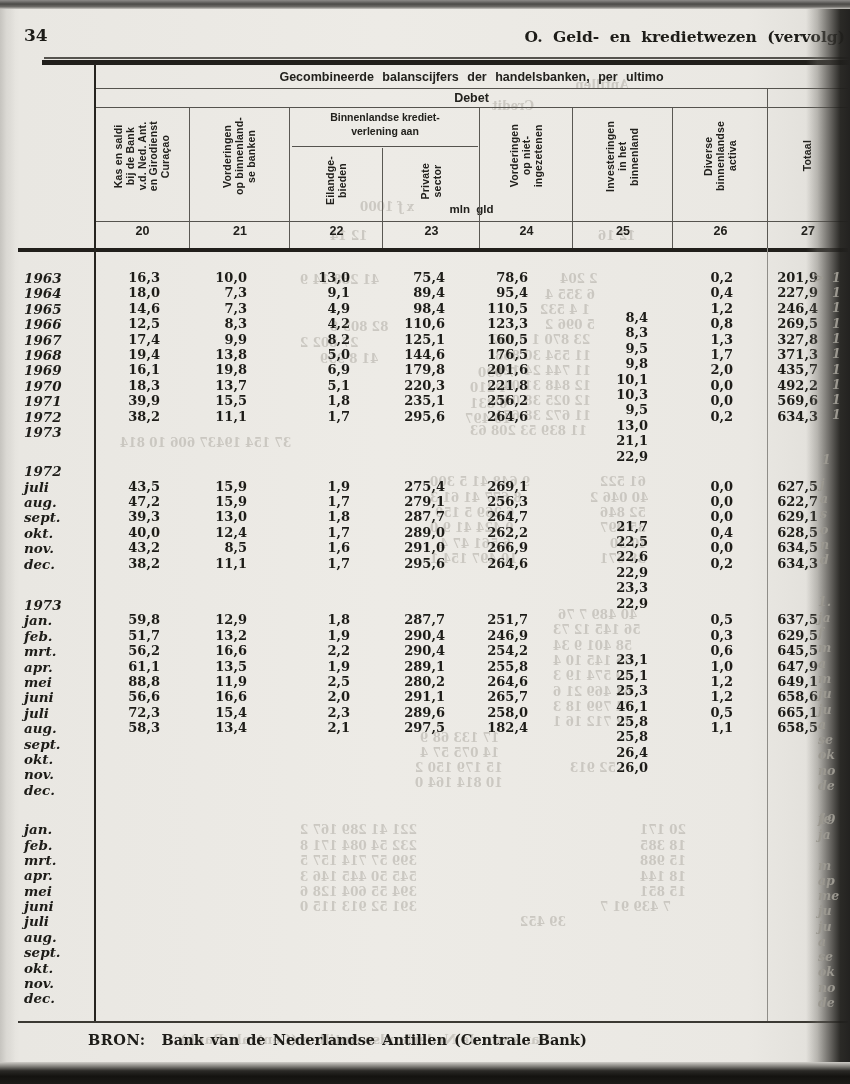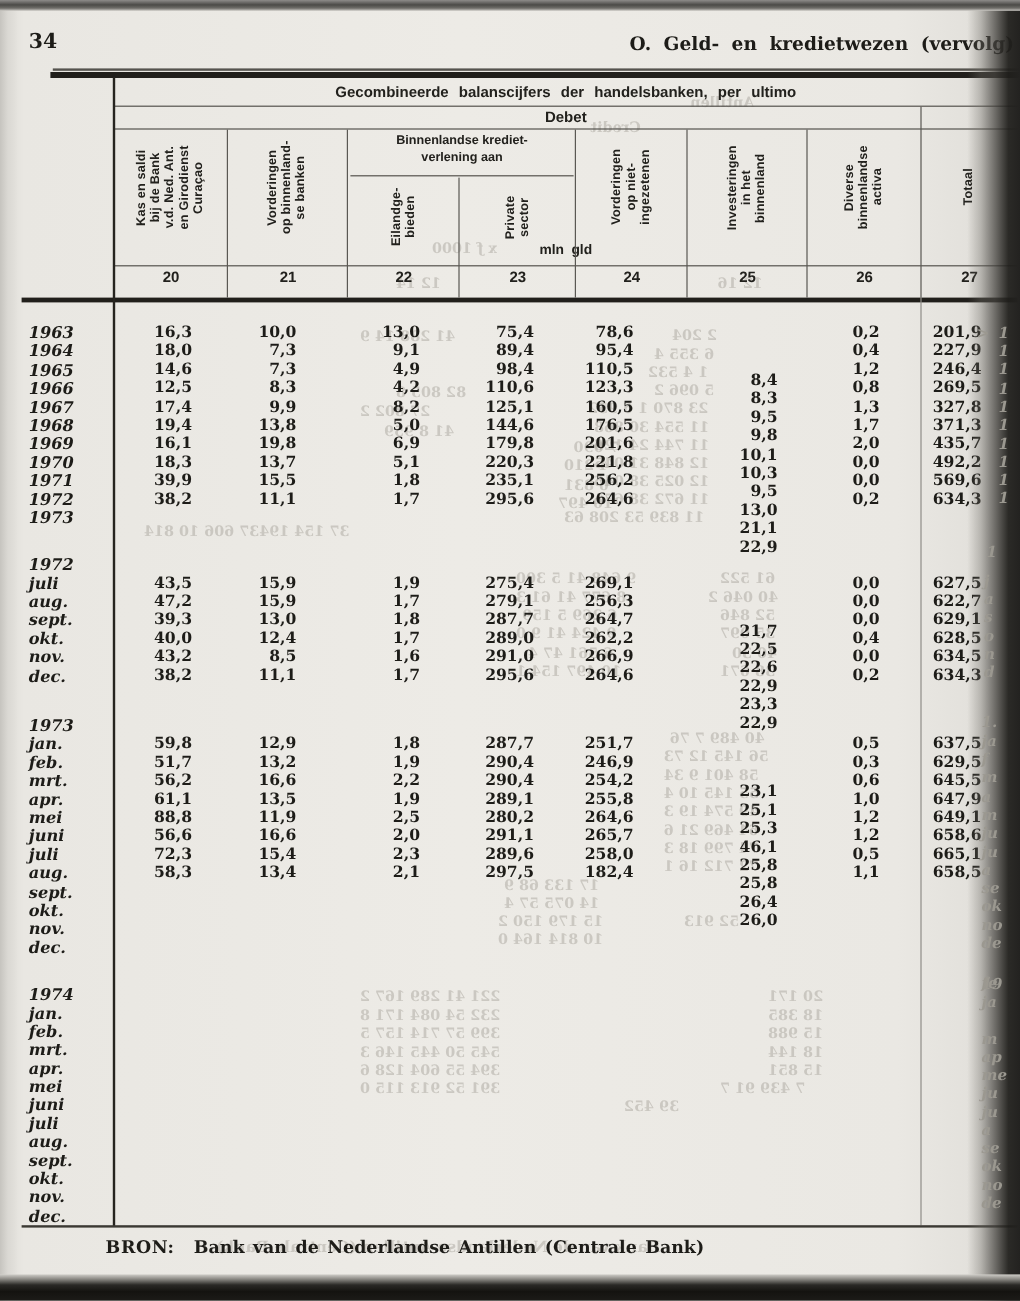--- a/index.html
+++ b/index.html
@@ -557,23 +557,20 @@
           <span class="cell c1"></span>
           <span class="cell c2"></span>
           <span class="cell c3"></span>
           <span class="cell c4"></span>
           <span class="cell c5"></span>
           <span class="cell c6"></span>
           <span class="cell c7"></span>
         </div>
         <div class="trow" style="height: 24px;"></div>
         <div class="trow">
-          <span class="stub">1974</span>
-        </div>
-        <div class="trow">
           <span class="stub">jan.</span>
           <span class="cell c0"></span>
           <span class="cell c1"></span>
           <span class="cell c2"></span>
           <span class="cell c3"></span>
           <span class="cell c4"></span>
           <span class="cell c5"></span>
           <span class="cell c6"></span>
           <span class="cell c7"></span>
         </div>

